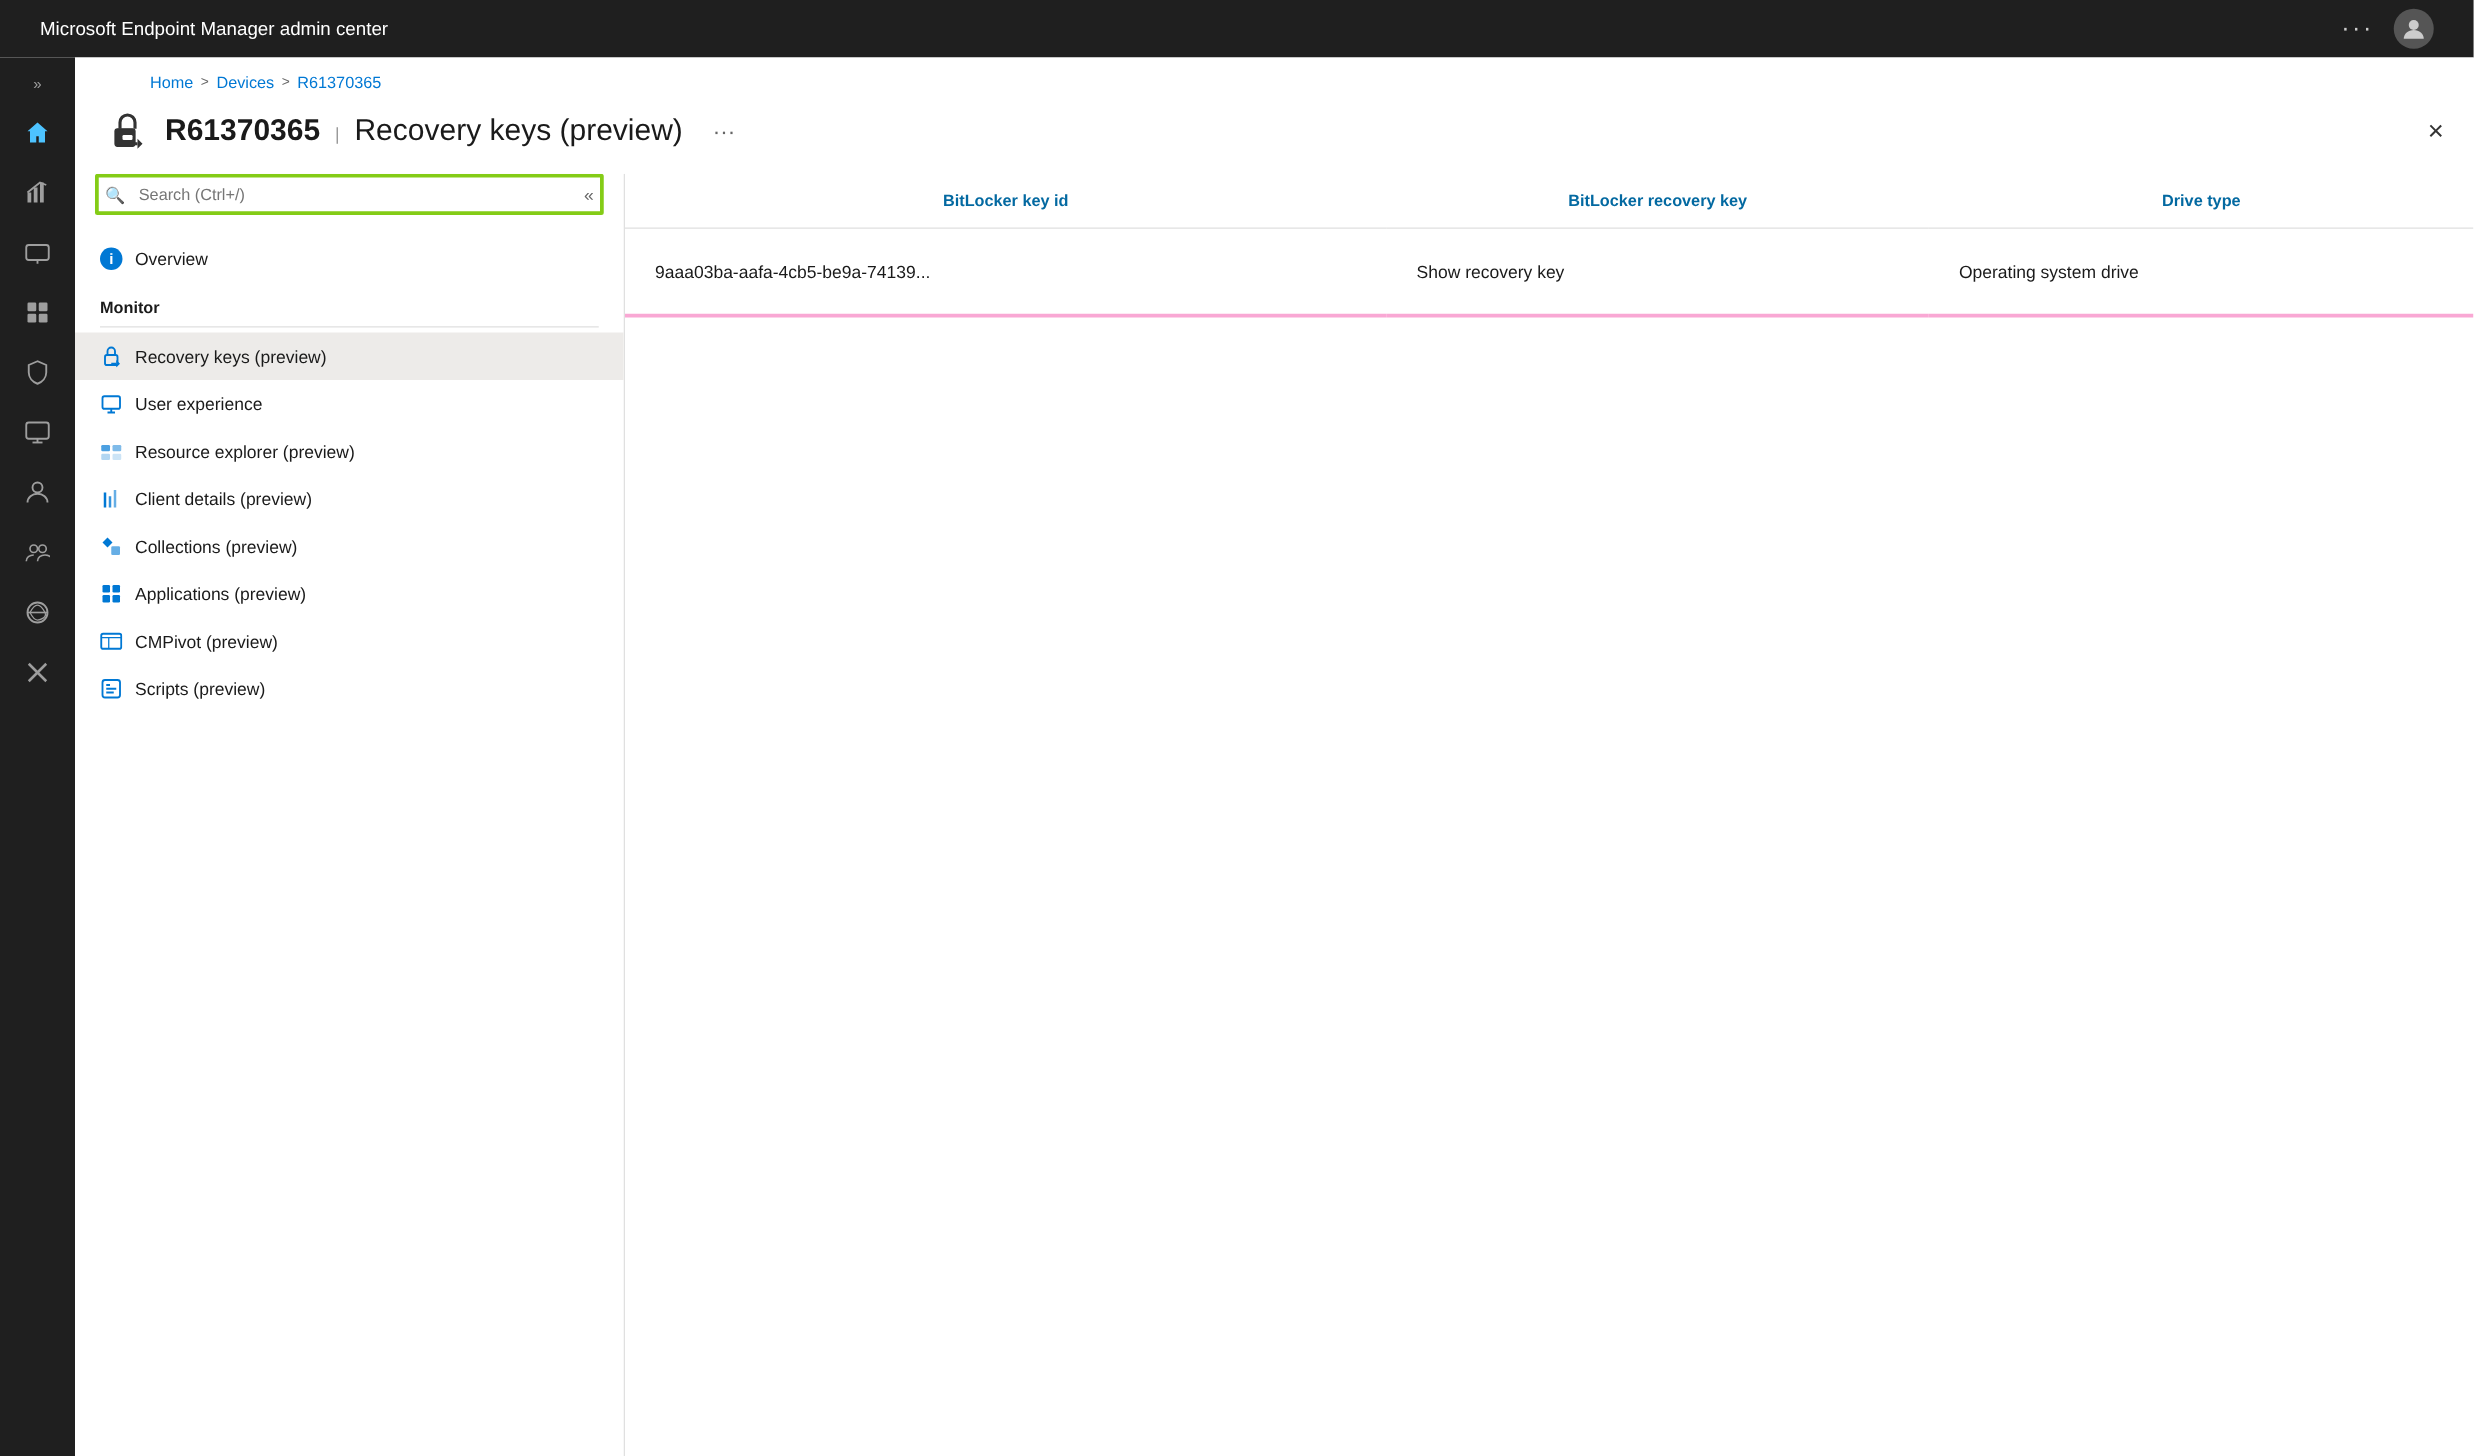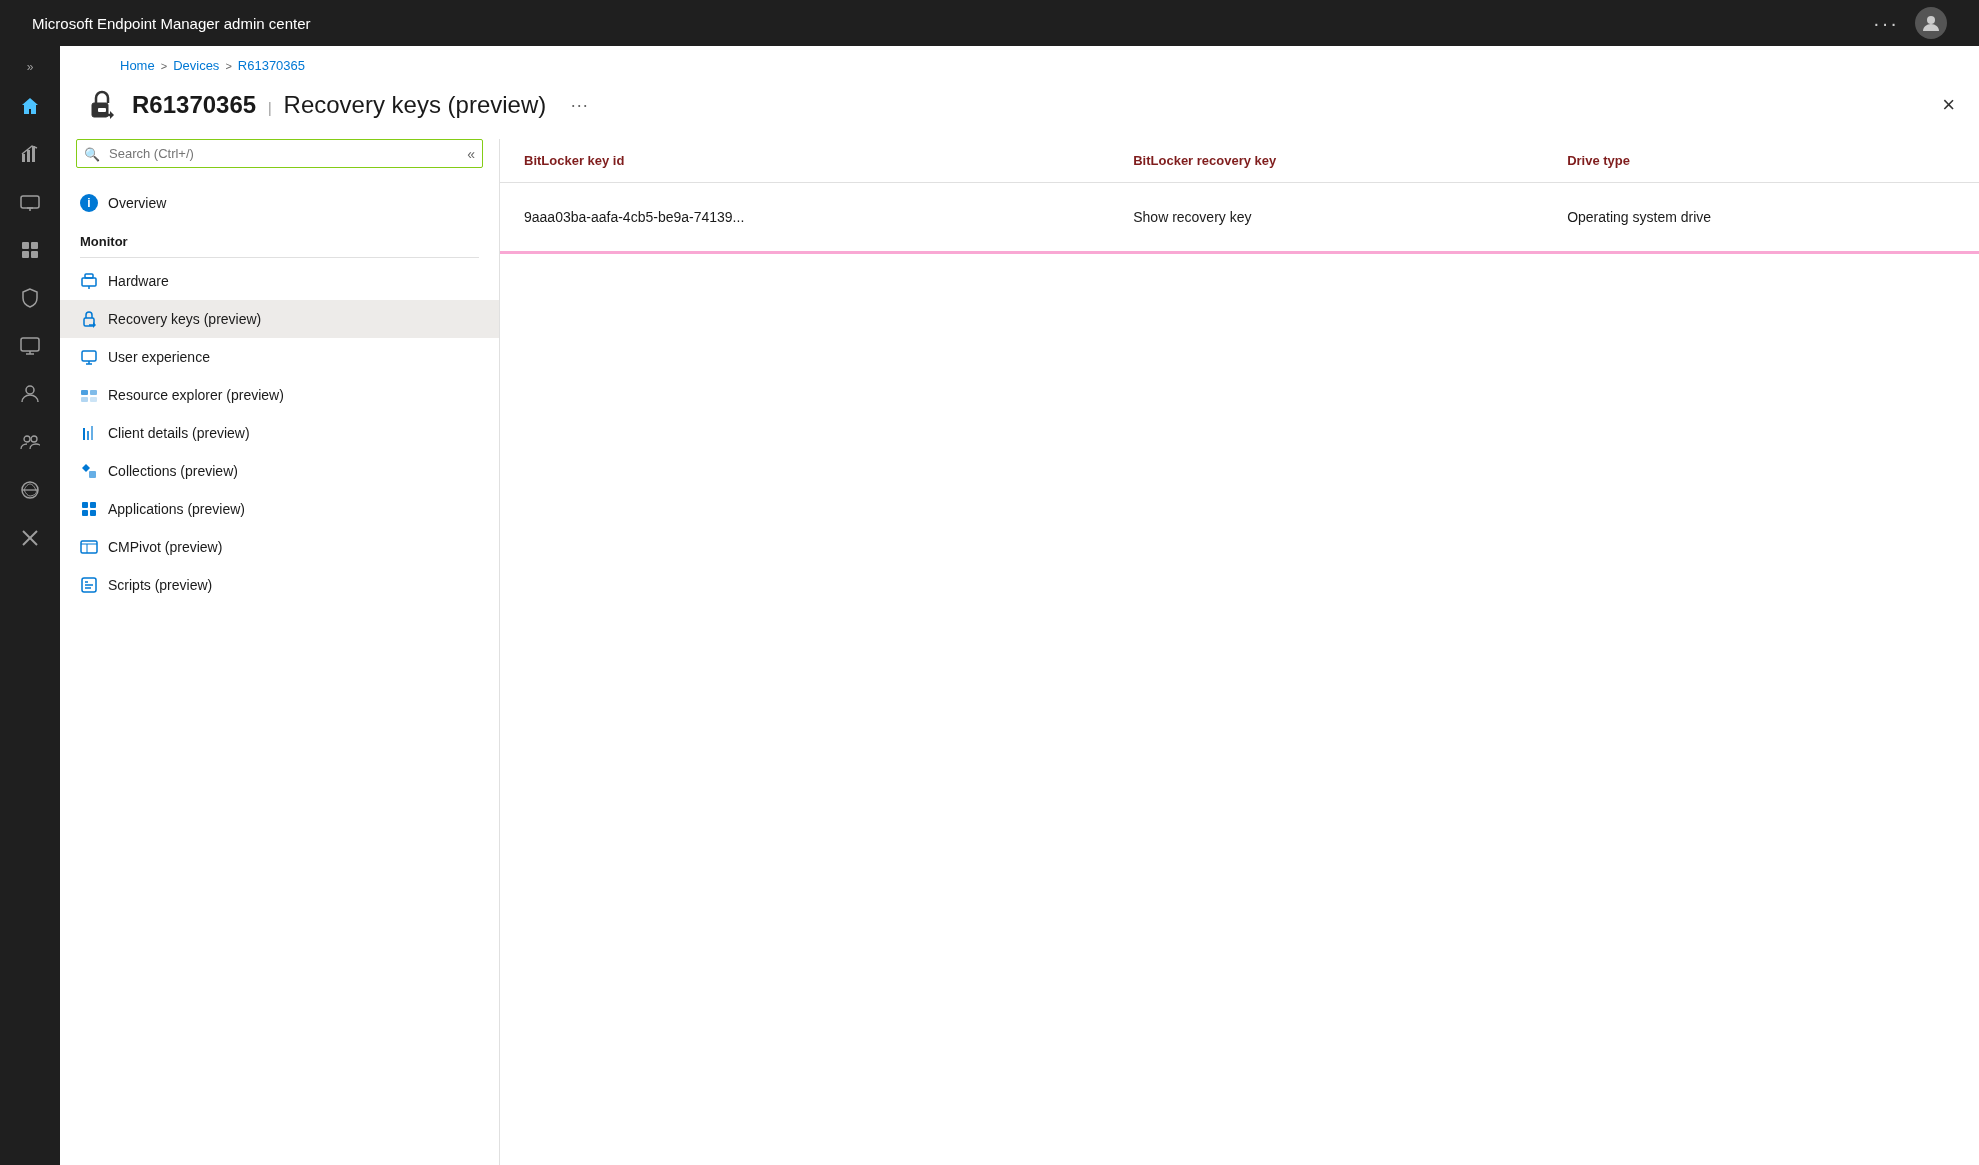--- a/index.html
+++ b/index.html
@@ -91,21 +91,21 @@
       flex-shrink: 0;
     }
 
     .search-box {
       margin: 0 16px 16px 16px;
       position: relative;
     }
     .search-box input {
       width: 100%;
       padding: 6px 12px 6px 32px;
-      border: 1px solid #84cc16;
+      border: 3px solid #84cc16;
       border-radius: 2px;
       font-size: 13px;
       outline: none;
     }
     .search-icon-in {
       position: absolute; left: 8px; top: 50%; transform: translateY(-50%);
       color: #666; font-size: 13px;
     }
     .search-collapse {
       position: absolute; right: 8px; top: 50%; transform: translateY(-50%);
@@ -139,25 +139,25 @@
       display: flex;
       flex-direction: column;
     }
 
     
     .data-table {
       width: 100%;
       border-collapse: collapse;
     }
     .data-table th {
-      text-align: left;
+      text-align: center;
       padding: 14px 24px;
       font-size: 13px;
       font-weight: 600;
-      color: #7f1d1d;
+      color: #0369a1;
       border-bottom: 1px solid #e0e0e0;
     }
     .data-table td {
       padding: 26px 24px;
       font-size: 14px;
       color: #1a1a1a;
       border-bottom: 3px solid #f9a8d4;
     }
     .link-cell { color: #0078d4; cursor: pointer; }
 
@@ -305,30 +305,20 @@
         </div>
 
         <div class="nav-item">
           <div class="info-icon">i</div>
           <span>Overview</span>
         </div>
 
         <div class="section-label">Monitor</div>
         <hr class="section-divider">
 
-        <div class="nav-item">
-          <div class="nav-item-icon">
-            <svg width="18" height="18" viewBox="0 0 18 18">
-                <rect x="2" y="6" width="14" height="8" rx="1" stroke="#0078d4" stroke-width="1.5" fill="none"></rect>
-                <rect x="5" y="2" width="8" height="4" rx="1" stroke="#0078d4" stroke-width="1.5" fill="none"></rect>
-                <line x1="9" y1="14" x2="9" y2="17" stroke="#0078d4" stroke-width="1.5"></line>
-              </svg>
-          </div>
-          <span>Hardware</span>
-        </div>
 
         <div class="nav-item active">
           <div class="nav-item-icon">
             <svg width="18" height="18" viewBox="0 0 18 18">
                 <rect x="4" y="8" width="10" height="8" rx="1.5" fill="none" stroke="#0078d4" stroke-width="1.5"></rect>
                 <path d="M6 8V5a3 3 0 0 1 6 0v3" fill="none" stroke="#0078d4" stroke-width="1.5"></path>
                 <polygon points="13,12 16,15 13,18" fill="#0078d4"></polygon>
                 <line x1="13" y1="15" x2="9" y2="15" stroke="#0078d4" stroke-width="1.5"></line>
               </svg>
           </div>

